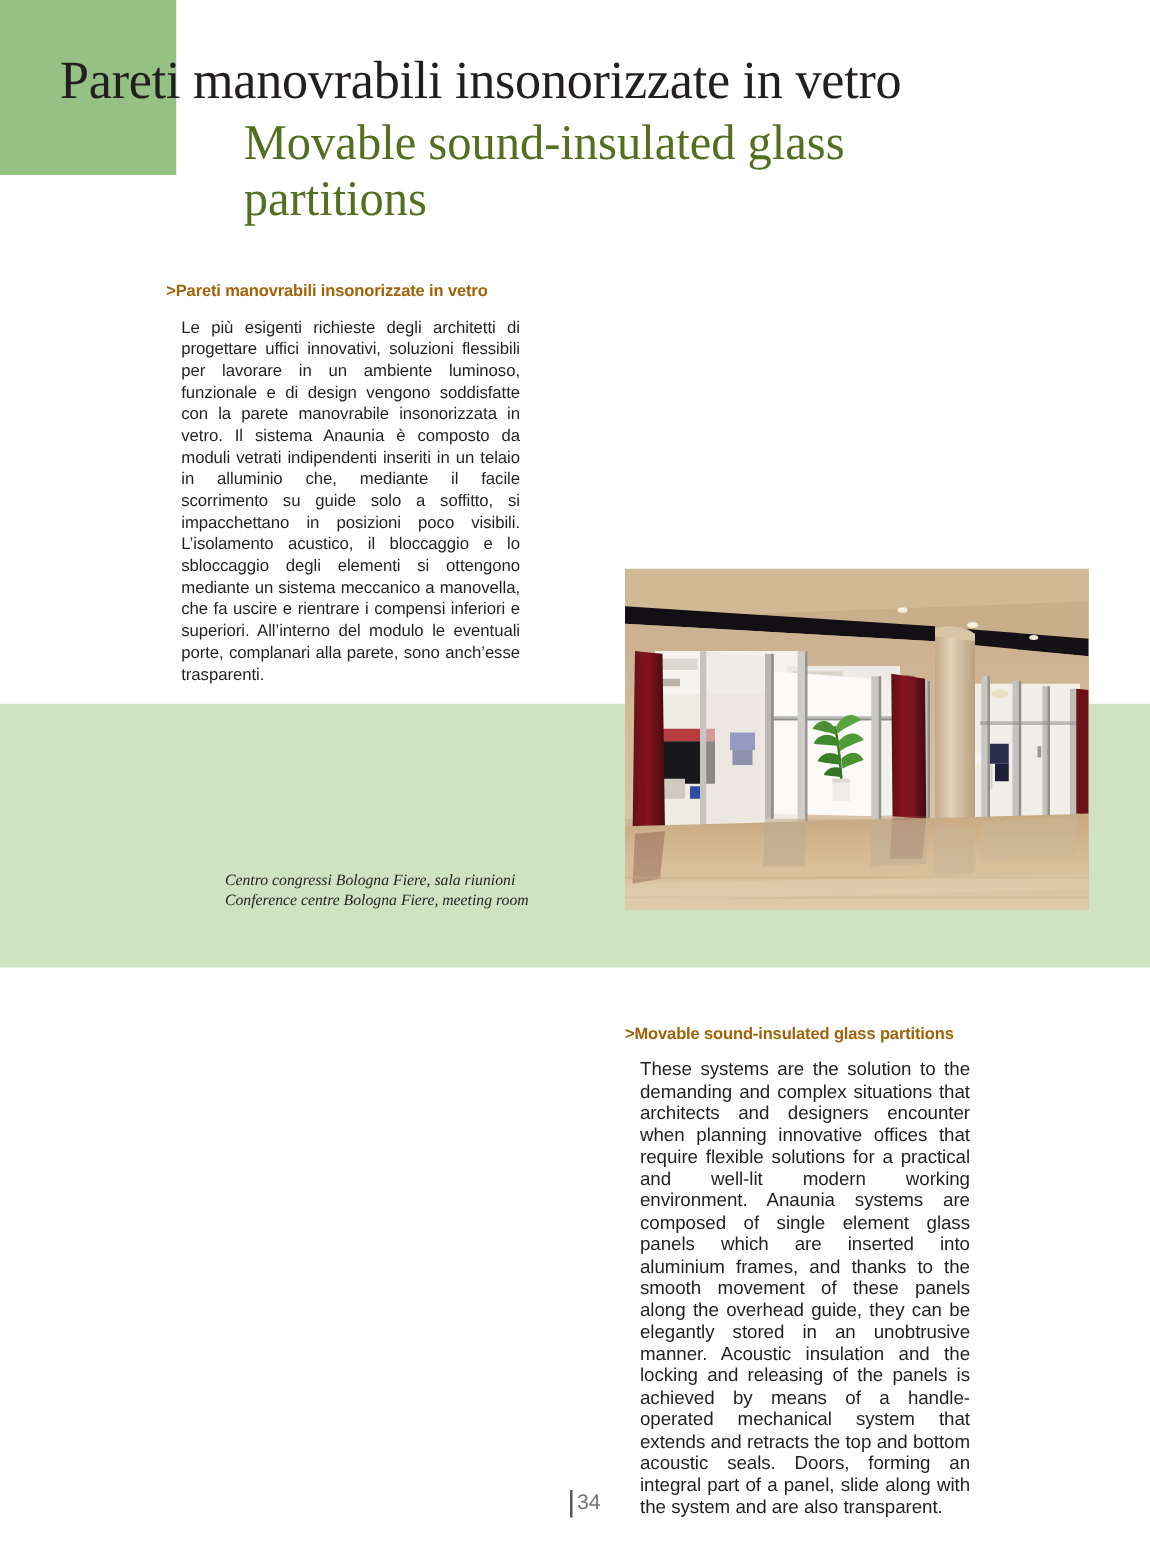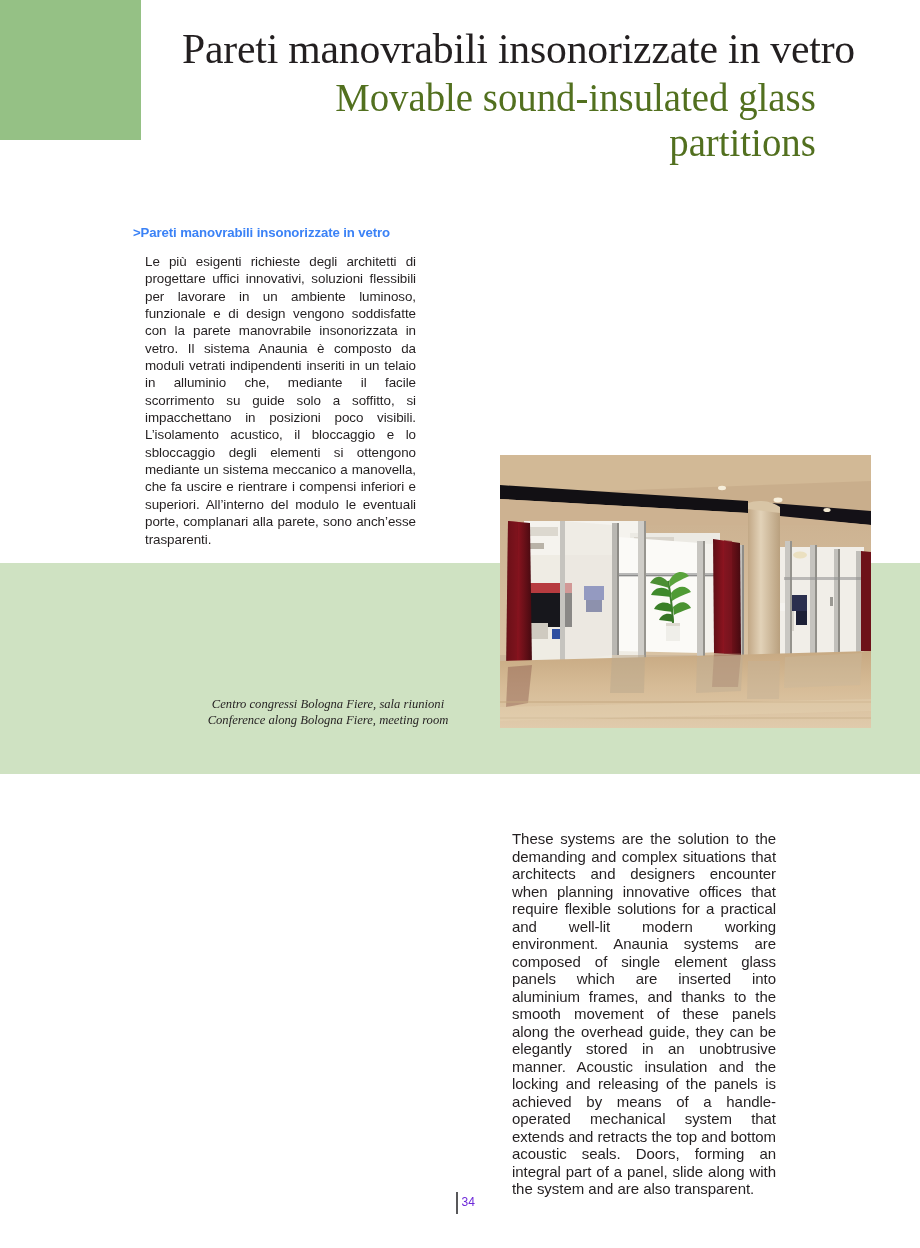--- a/index.html
+++ b/index.html
@@ -31,23 +31,22 @@
     top: 563px;
     width: 920px;
     height: 211px;
     background: #cfe2c2;
   }
 
   
   .title-block {
     position: absolute;
     left: 0;
-    top: 24px;
+    top: 40px;
     width: 880px;
-    text-align: right;
   }
   .title-it {
     font-family: "Liberation Serif", "DejaVu Serif", serif;
     font-size: 43px;
     line-height: 49px;
     color: #231f20;
     letter-spacing: -0.2px;
     margin: 0 0 0 48px;
     white-space: nowrap;
     transform: scaleX(0.97);
@@ -77,21 +76,21 @@
   }
   .col-en {
     left: 500px;
     top: 818px;
     width: 288px;
   }
   .sub-head {
     font-size: 13.2px;
     line-height: 17px;
     font-weight: bold;
-    color: #3b82f6;
+    color: #a16207;
     margin: 0 0 1px 0;
     letter-spacing: -0.1px;
   }
   .para {
     font-size: 13.4px;
     line-height: 17.35px;
     text-align: justify;
     margin: 12px;
     letter-spacing: -0.05px;
     word-spacing: 0.1px;
@@ -113,21 +112,21 @@
     background: #cdb79b;
   }
   .photo svg { display: block; }
 
   
   .caption {
     position: absolute;
     left: 180px;
     top: 697px;
     width: 296px;
-    text-align: center;
+    text-align: left;
     font-family: "Liberation Serif", "DejaVu Serif", serif;
     font-style: italic;
     font-size: 12.6px;
     line-height: 15.5px;
     color: #231f20;
   }
   .caption div { white-space: nowrap; }
 
   
   .folio {
@@ -138,23 +137,23 @@
     align-items: flex-start;
   }
   .folio-rule {
     width: 1.5px;
     height: 22px;
     background: #58585a;
     margin-right: 4px;
   }
   .folio-num {
     font-family: "Liberation Sans", "DejaVu Sans", sans-serif;
-    font-size: 12px;
+    font-size: 17px;
     line-height: 20px;
-    color: #6d28d9;
+    color: #737373;
   }
 </style>
 </head>
 <body>
 
 <div class="green-square"></div>
 
 <div class="green-band"></div>
 
 <div class="title-block">
@@ -307,23 +306,24 @@
     <polygon points="285,202 362,198 360,230 284,233" fill="#c9b89c" opacity="0.45"></polygon>
     <rect x="0" y="246" width="371" height="2" fill="#c3a87f" opacity="0.5"></rect>
     <rect x="0" y="262" width="371" height="2" fill="#c9b089" opacity="0.4"></rect>
 
     <polygon points="0,252 371,244 371,256 0,266" fill="#e6d3b4" opacity="0.35"></polygon>
   </svg>
 </div>
 
 <div class="caption">
   <div>Centro congressi Bologna Fiere, sala riunioni</div>
-  <div>Conference along Bologna Fiere, meeting room</div>
+  <div>Conference centre Bologna Fiere, meeting room</div>
 </div>
 
 <div class="col col-en">
+  <p class="sub-head">&gt;Movable sound-insulated glass partitions</p>
   <p class="para para-en">These systems are the solution to the demanding and complex situations that architects and designers encounter when planning innovative offices that require flexible solutions for a practical and well-lit modern working environment. Anaunia systems are composed of single element glass panels which are inserted into aluminium frames, and thanks to the smooth movement of these panels along the overhead guide, they can be elegantly stored in an unobtrusive manner. Acoustic insulation and the locking and releasing of the panels is achieved by means of a handle-operated mechanical system that extends and retracts the top and bottom acoustic seals. Doors, forming an integral part of a panel, slide along with the system and are also transparent.</p>
 </div>
 
 <div class="folio">
   <div class="folio-rule"></div>
   <div class="folio-num">34</div>
 </div>
 
 </body></html>

